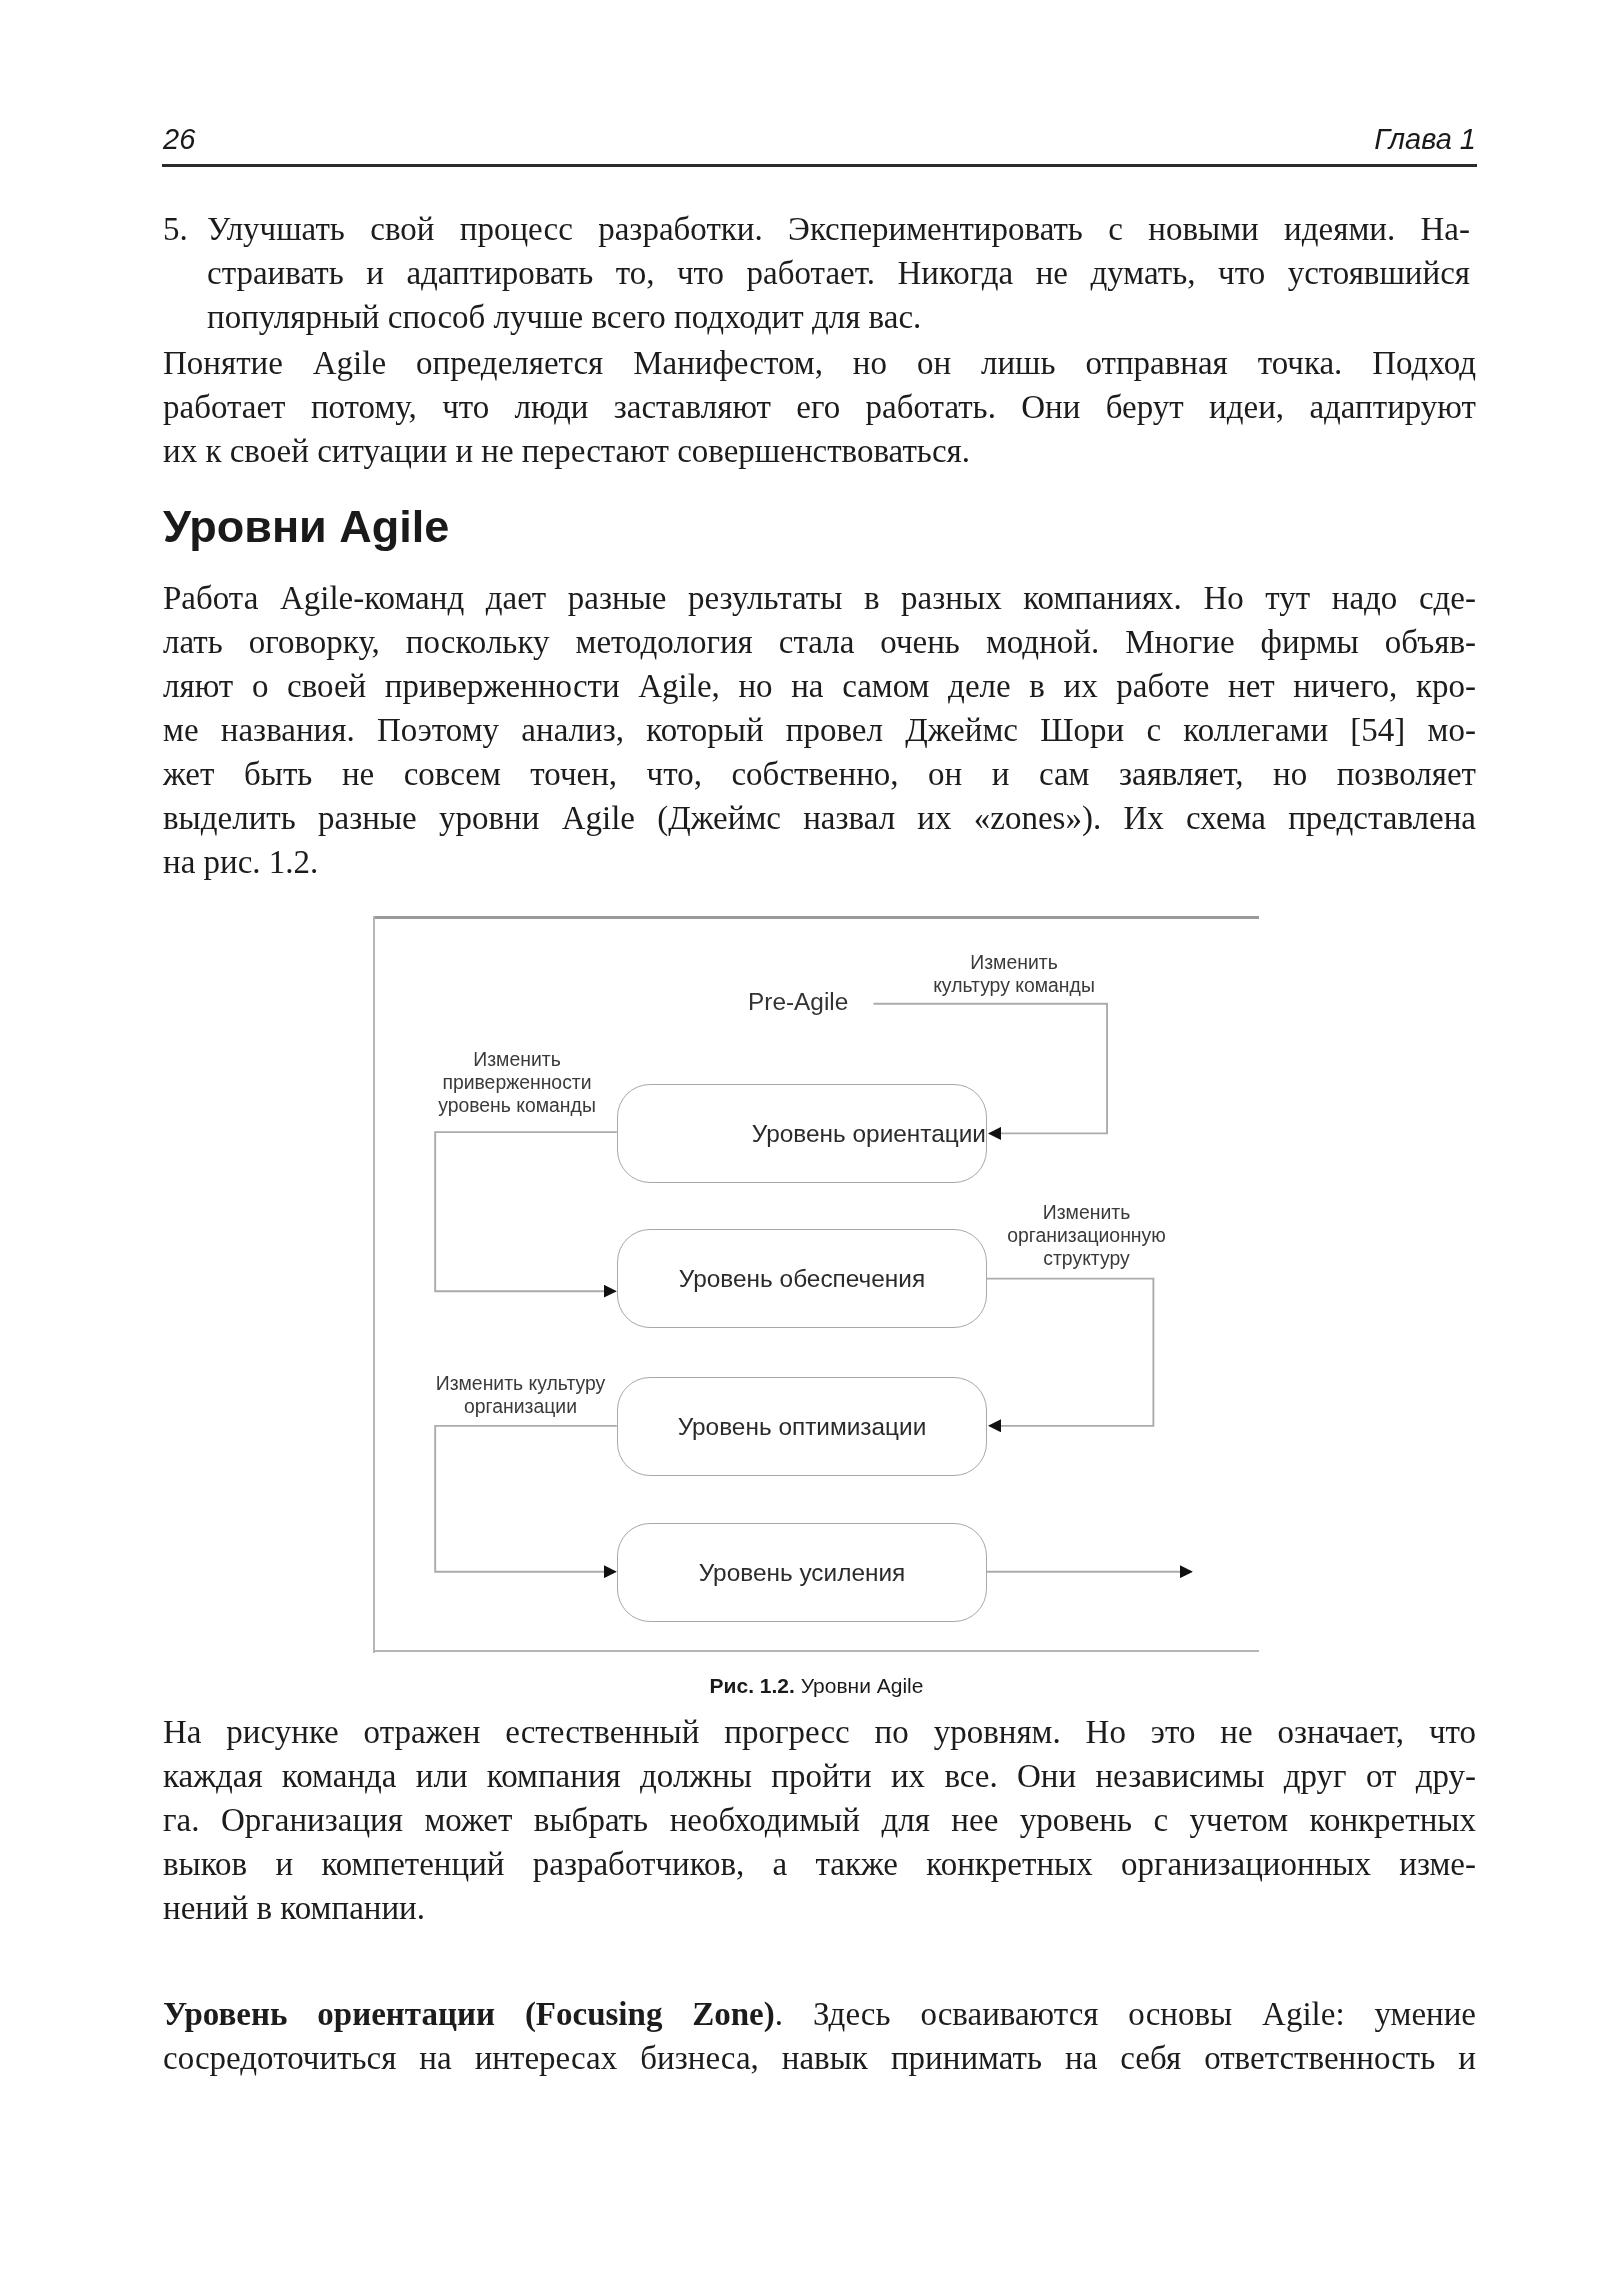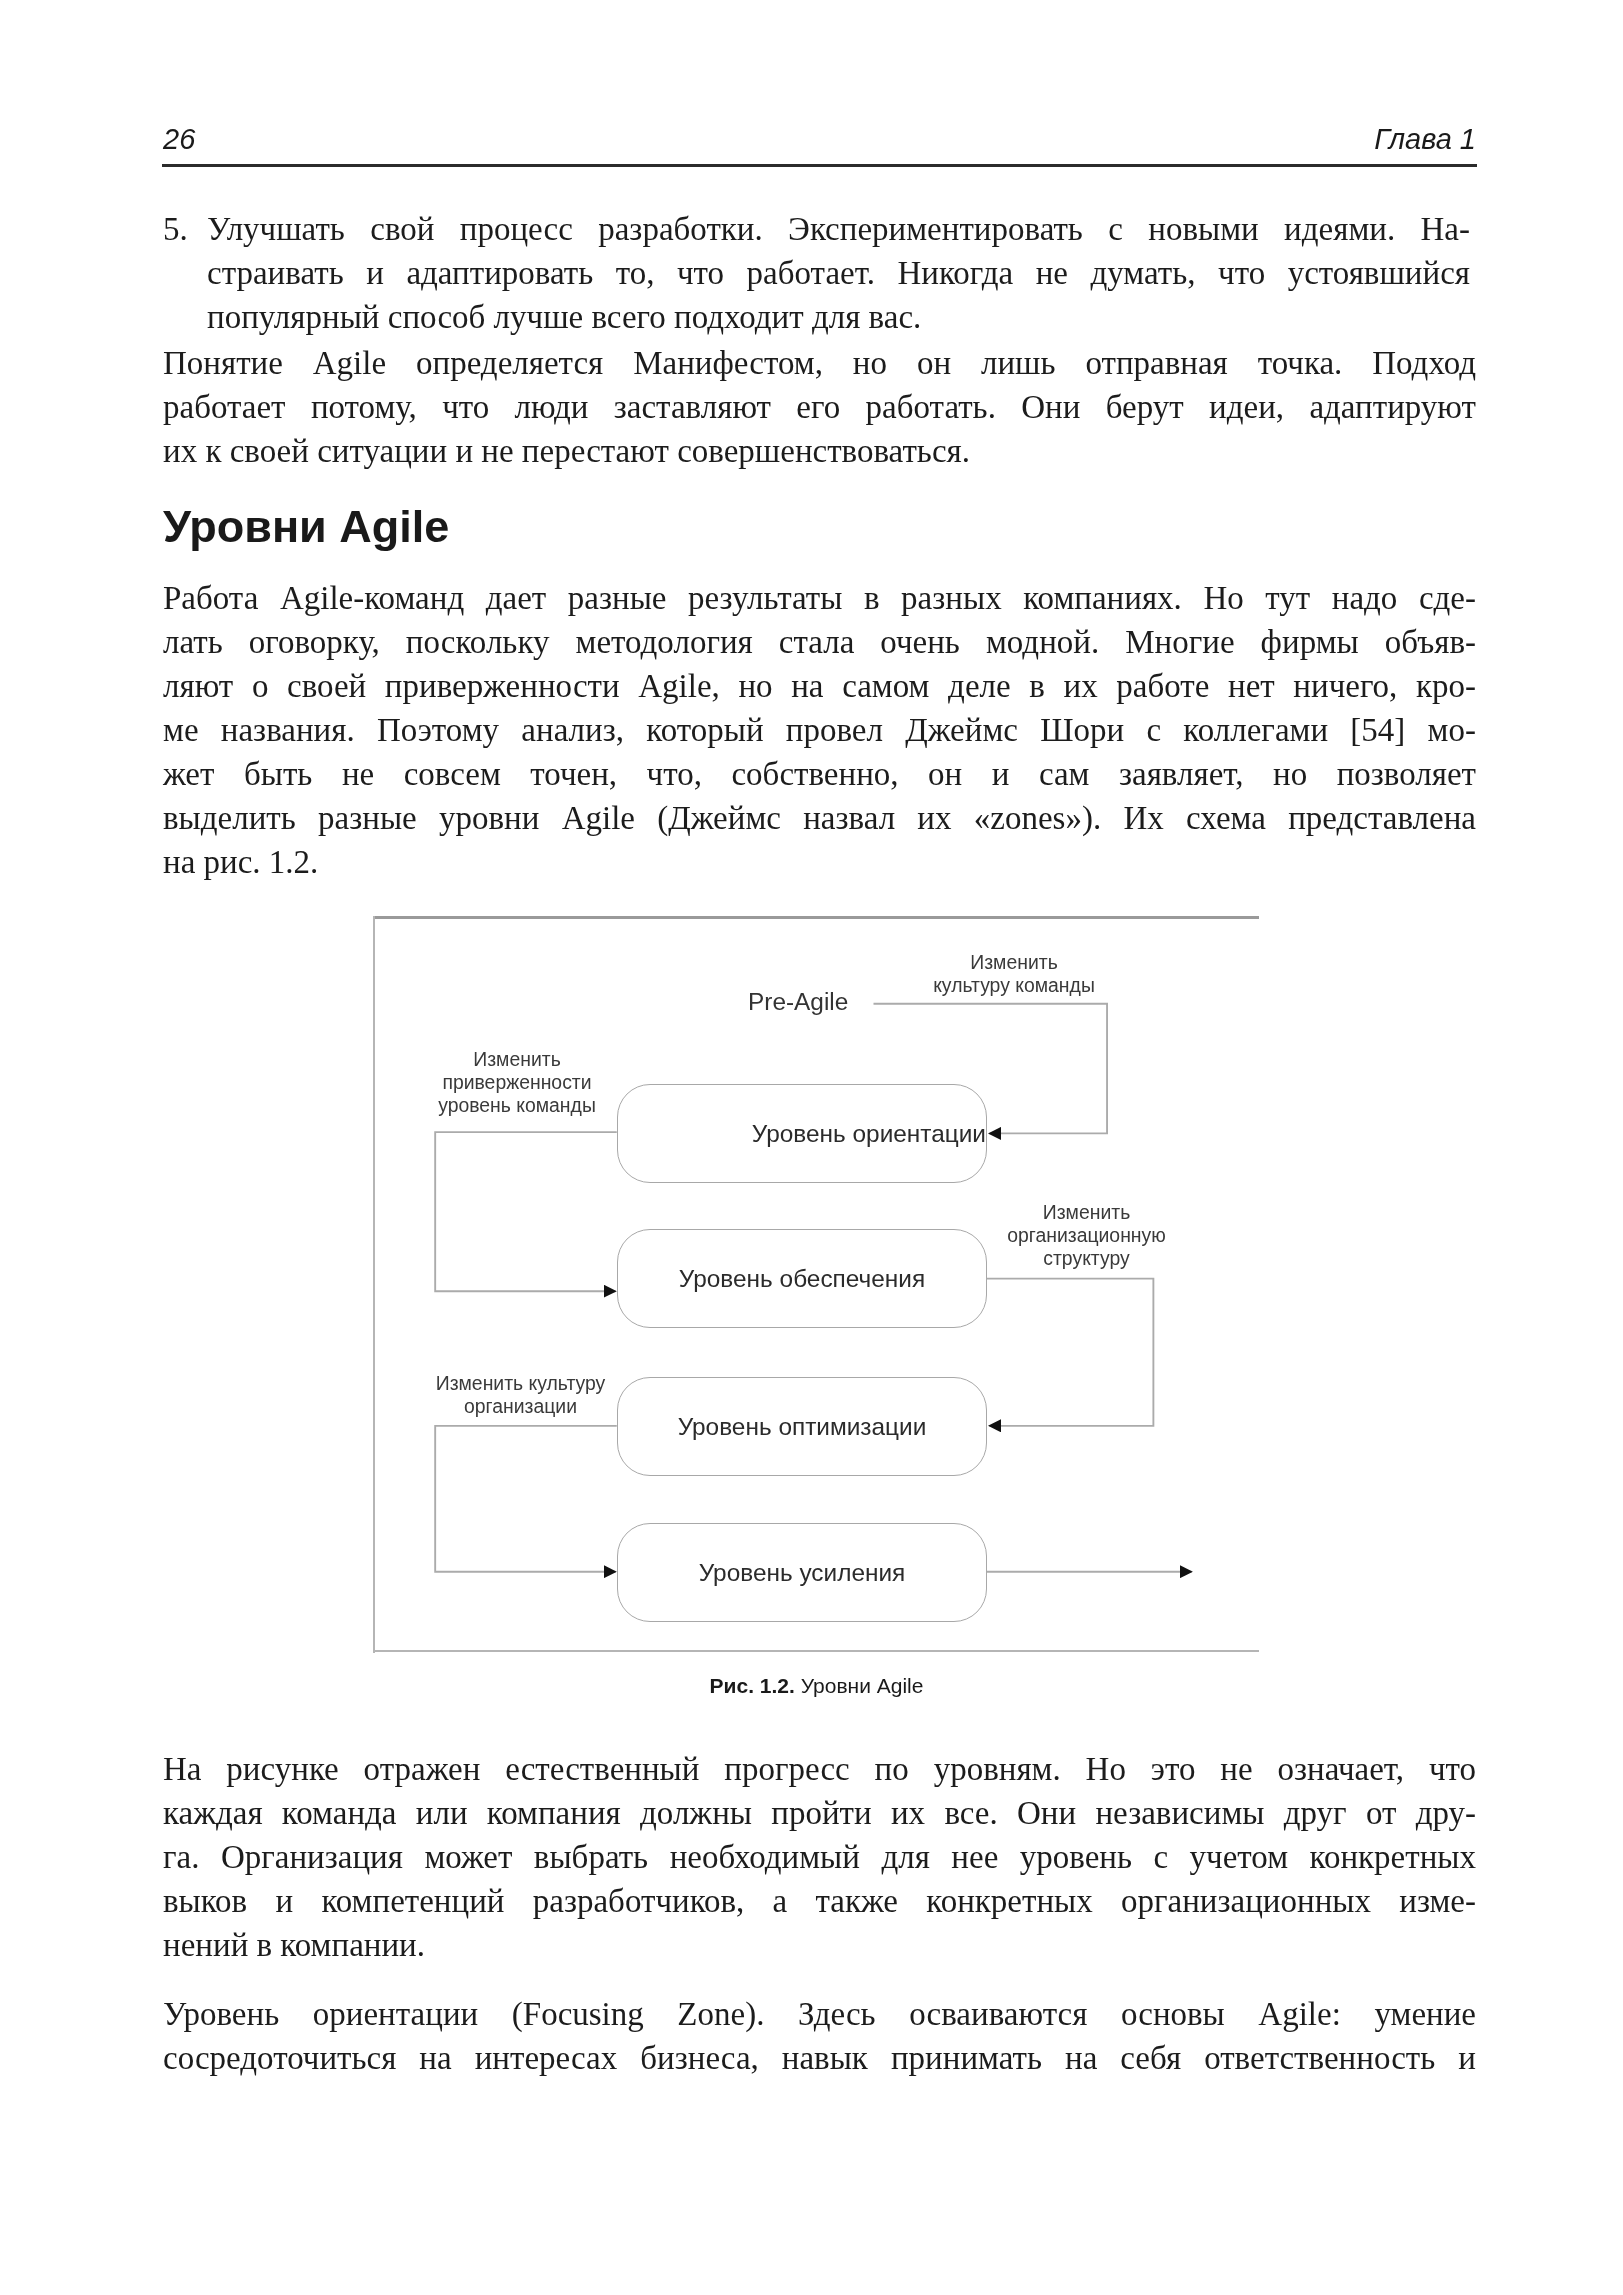--- a/index.html
+++ b/index.html
@@ -28,23 +28,23 @@
   .fig-frame-left { left: 373px; top: 916px; width: 1.9px; height: 737px; background: #b5b5b5; }
   .fig-frame-bottom { left: 373px; top: 1650px; width: 886px; height: 1.9px; background: #b5b5b5; }
 
   .zone-box { border: 1.9px solid #a8a8a8; border-radius: 33px; background: #fff; display: flex; align-items: center; justify-content: center; font-size: 24.4px; color: #2b2b2b; box-sizing: border-box; }
   .diag-label { font-size: 19.4px; line-height: 23px; color: #3a3a3a; text-align: center; white-space: nowrap; }
   .pre-agile { font-size: 24.4px; color: #333; }
 
   .caption { left: 374px; top: 1674px; width: 885px; text-align: center; font-size: 21px; color: #1a1a1a; }
   .caption b { font-weight: bold; }
 
-  .para3 { left: 163px; top: 1747px; width: 1313px; }
+  .para3 { left: 163px; top: 1710px; width: 1313px; }
   .para4 { left: 163px; top: 1992px; width: 1313px; }
-  .para4 .bold { font-weight: normal; }
+  .para4 .bold { font-weight: bold; }
 </style>
 </head>
 <body>
 
 <div class="abs running-head sans">
   <span class="page-num">26</span>
   <span class="chapter">Глава 1</span>
 </div>
 <div class="abs head-rule"></div>
 

